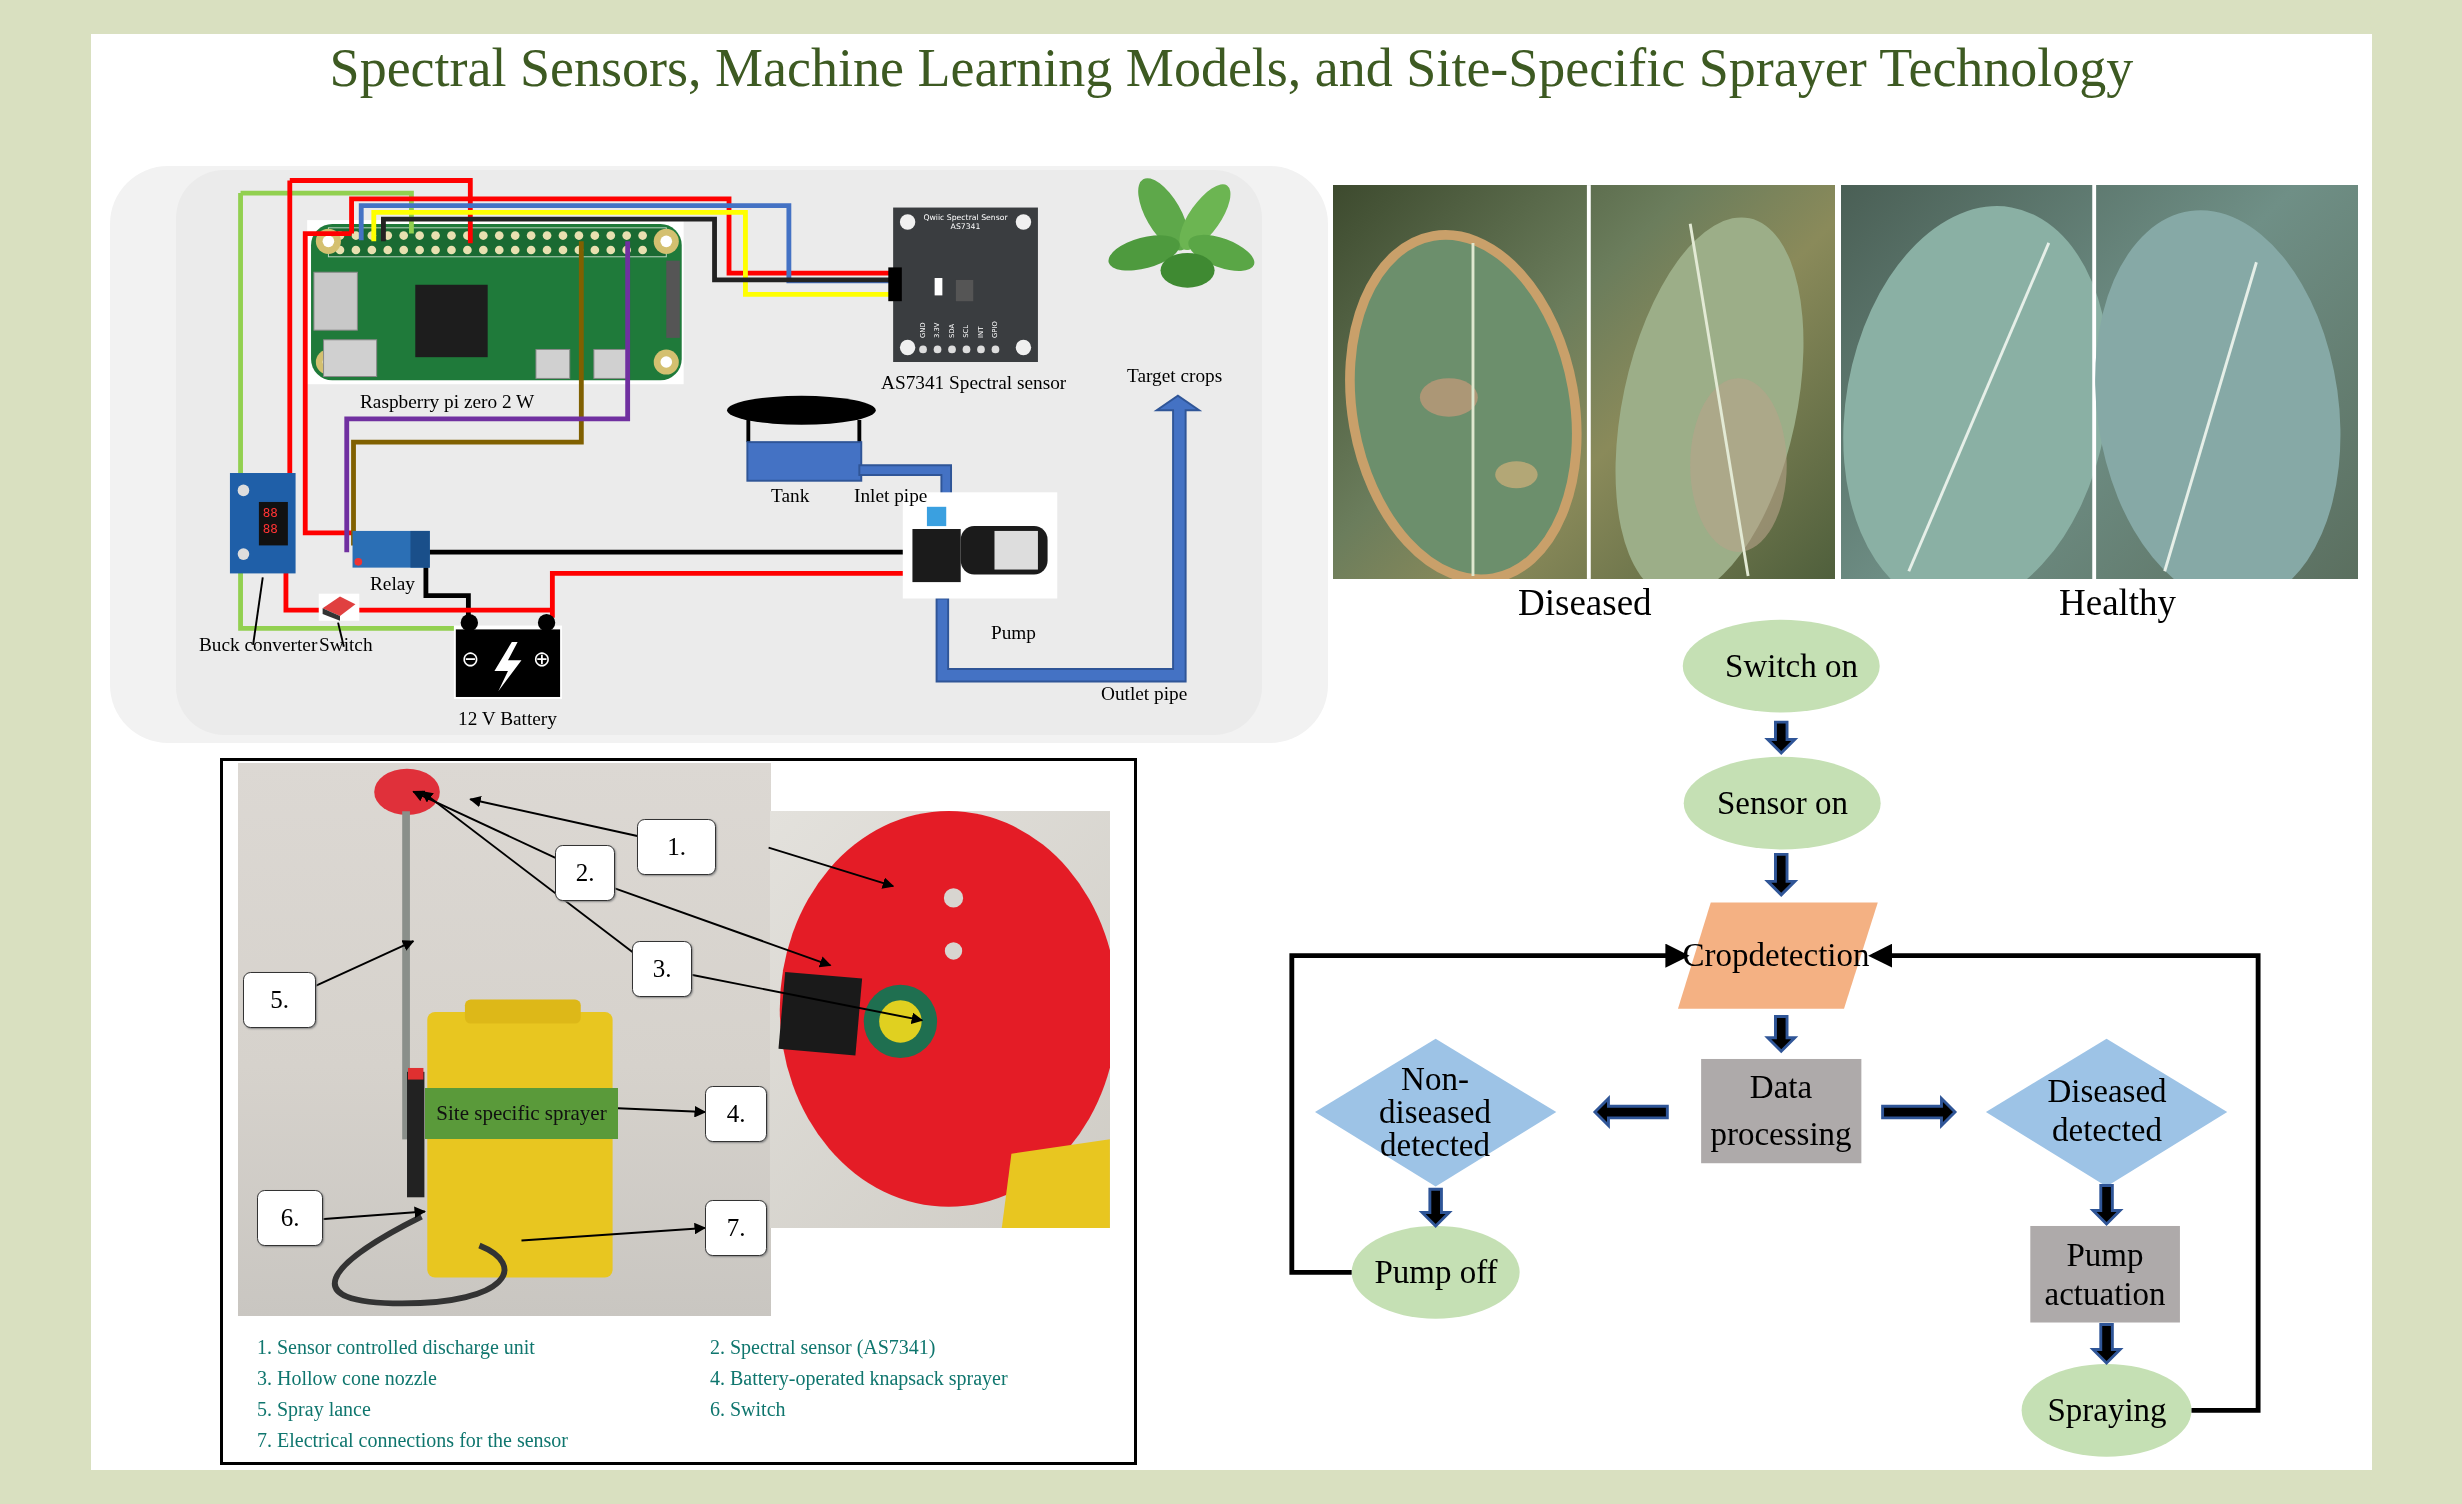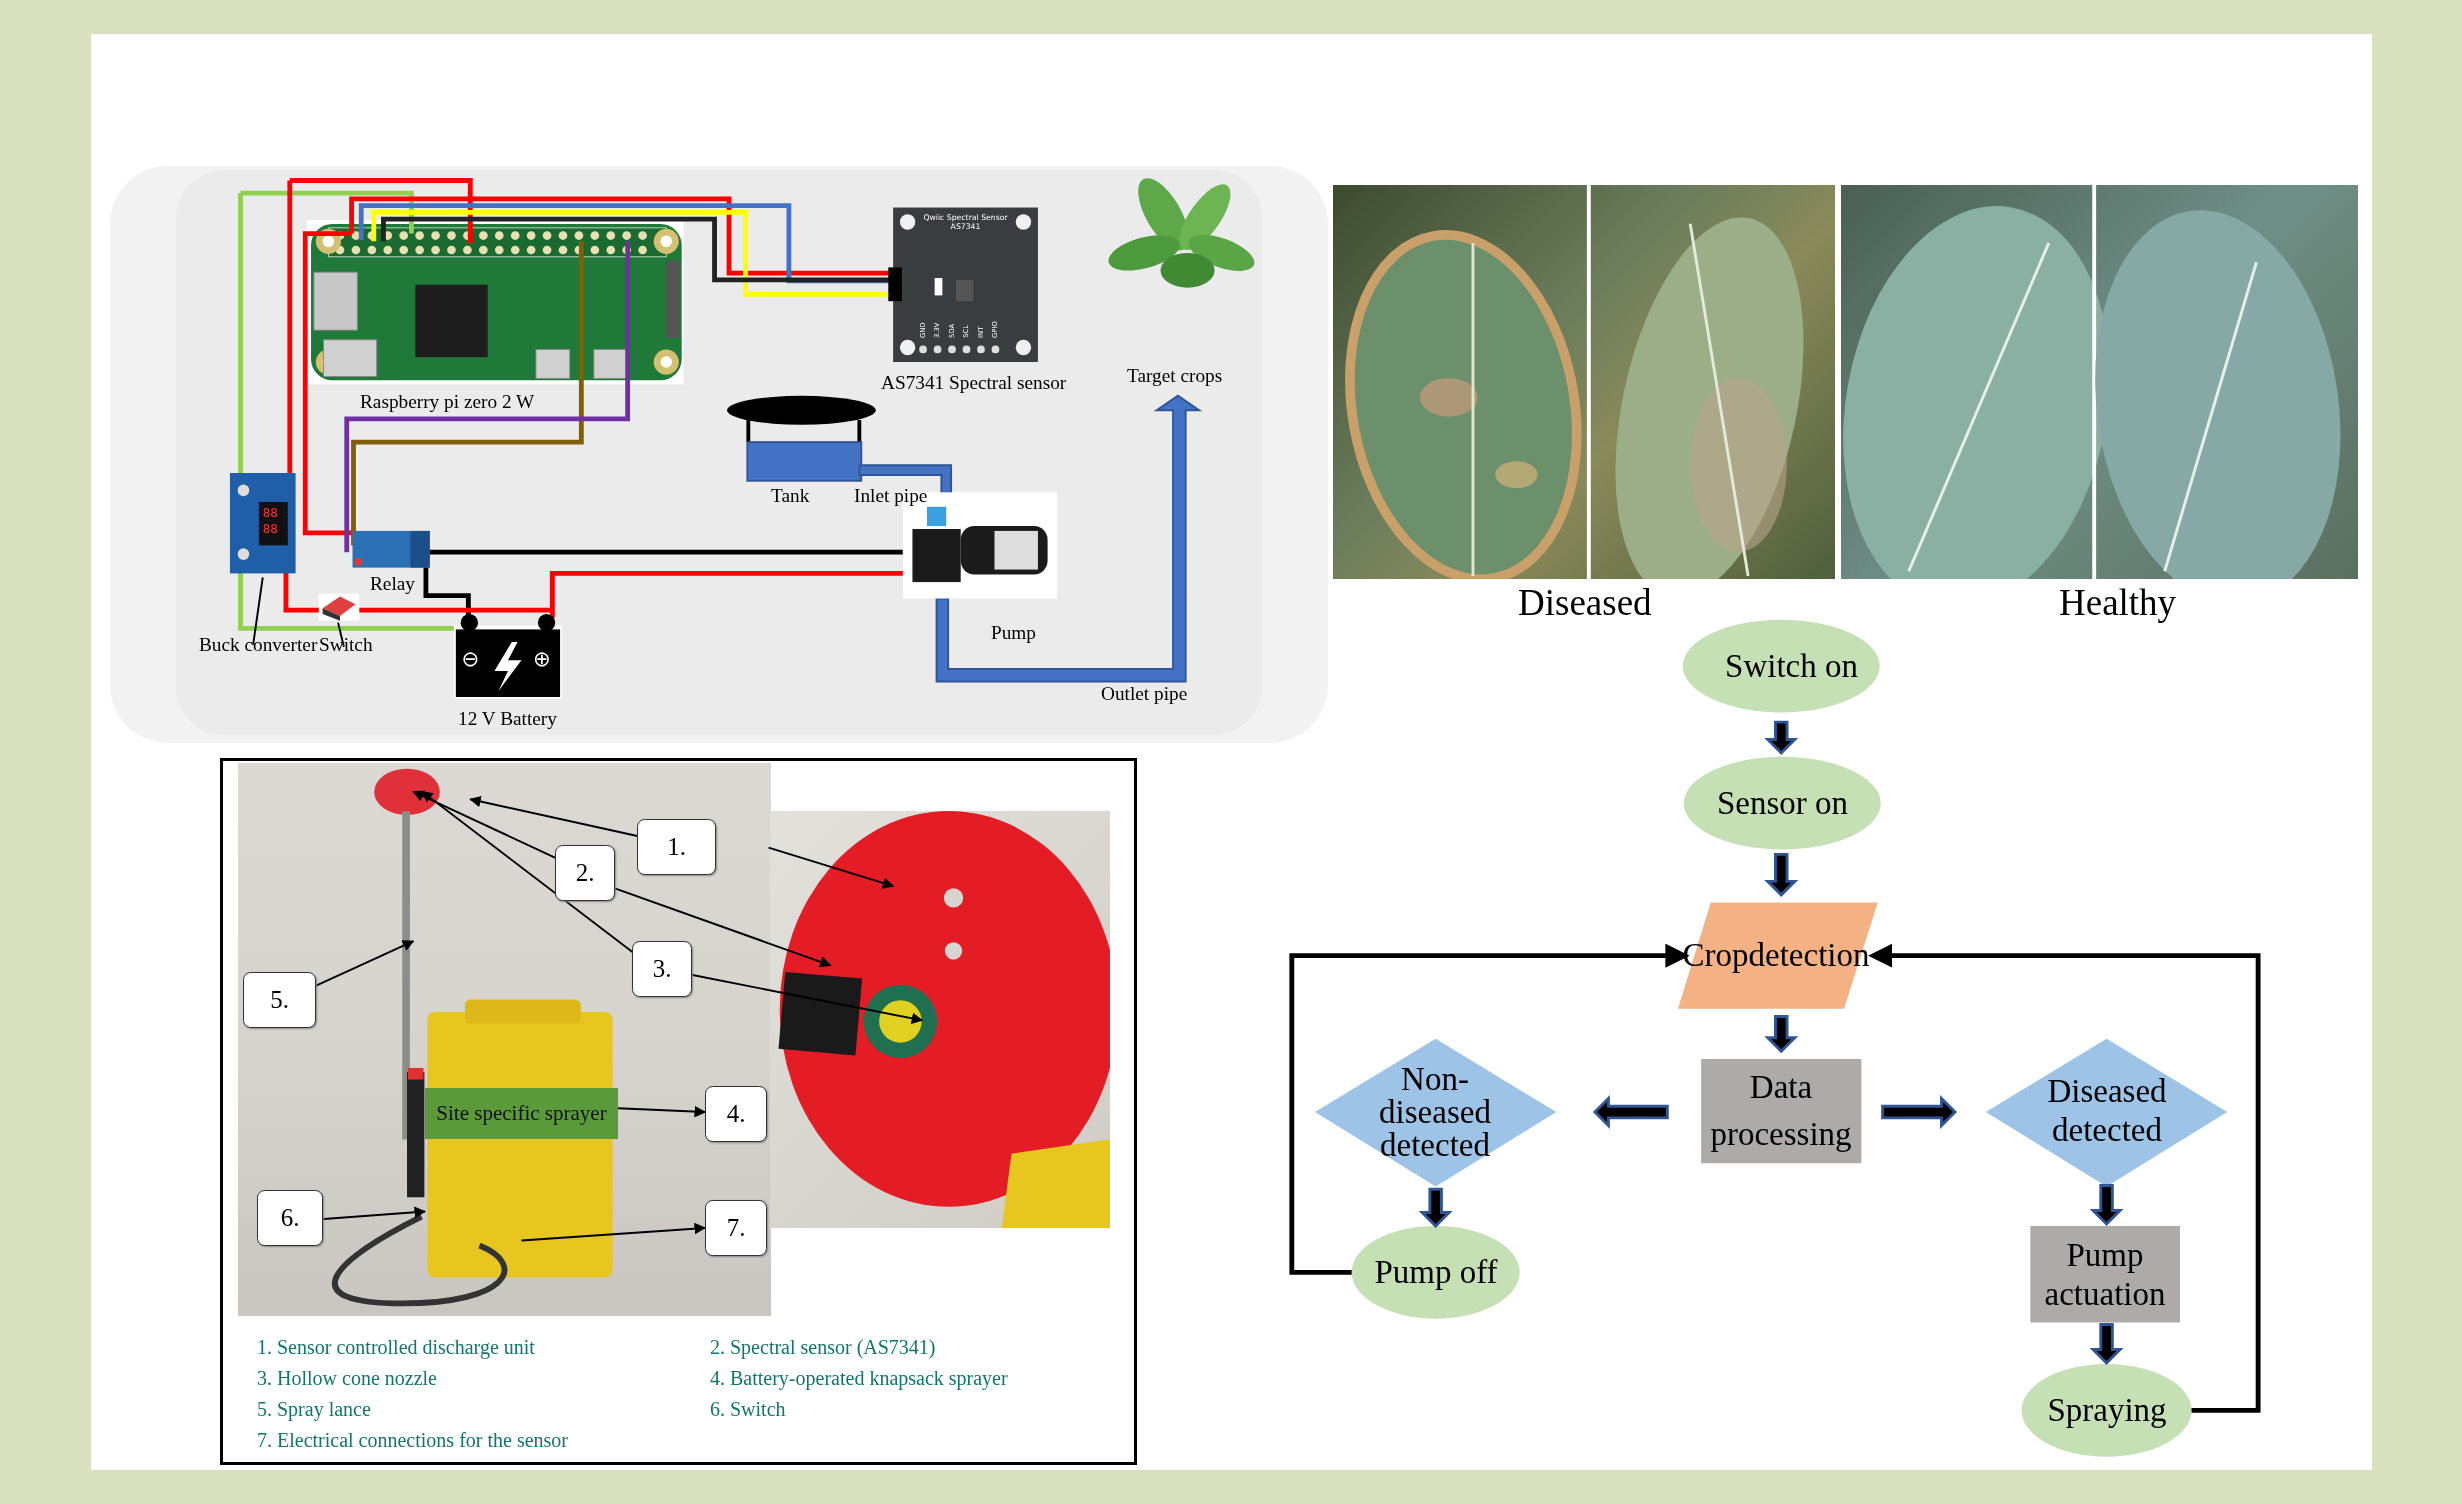--- a/index.html
+++ b/index.html
@@ -21,20 +21,21 @@
   #sprayer-frame{left:220px;top:758px;width:917px;height:707px;border:3.9px solid #000;background:#fff;box-sizing:border-box;}
   .callout{position:absolute;width:77px;height:54px;background:#fff;border:1.9px solid #333;border-radius:7.7px;font-size:25px;display:flex;align-items:center;justify-content:center;box-shadow:1px 1px 1.9px #888;}
   .legend{position:absolute;font-size:20px;color:#0f766e;white-space:nowrap;}
 </style>
 </head>
 <body>
 
 <div id="panel" class="abs"></div>
 
 <div id="title" class="abs">
+  <div>Spectral Sensors, Machine Learning Models, and Site-Specific Sprayer Technology</div>
 </div>
 
 <div id="wiring-outer" class="abs"></div>
 <div id="wiring-inner" class="abs"></div>
 
 <svg width="2462" height="1504" viewBox="0 0 2550 1558">
 
   <g>
     <rect x="318" y="228" width="390" height="170" fill="#fff"></rect>
     <rect x="322" y="232" width="384" height="162" rx="22" fill="#1f7a3a"></rect>

